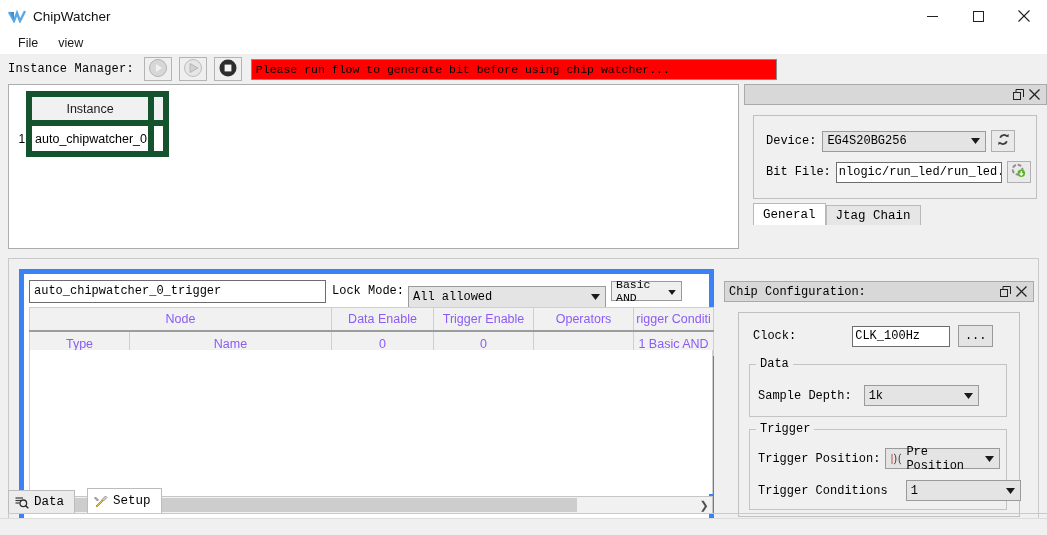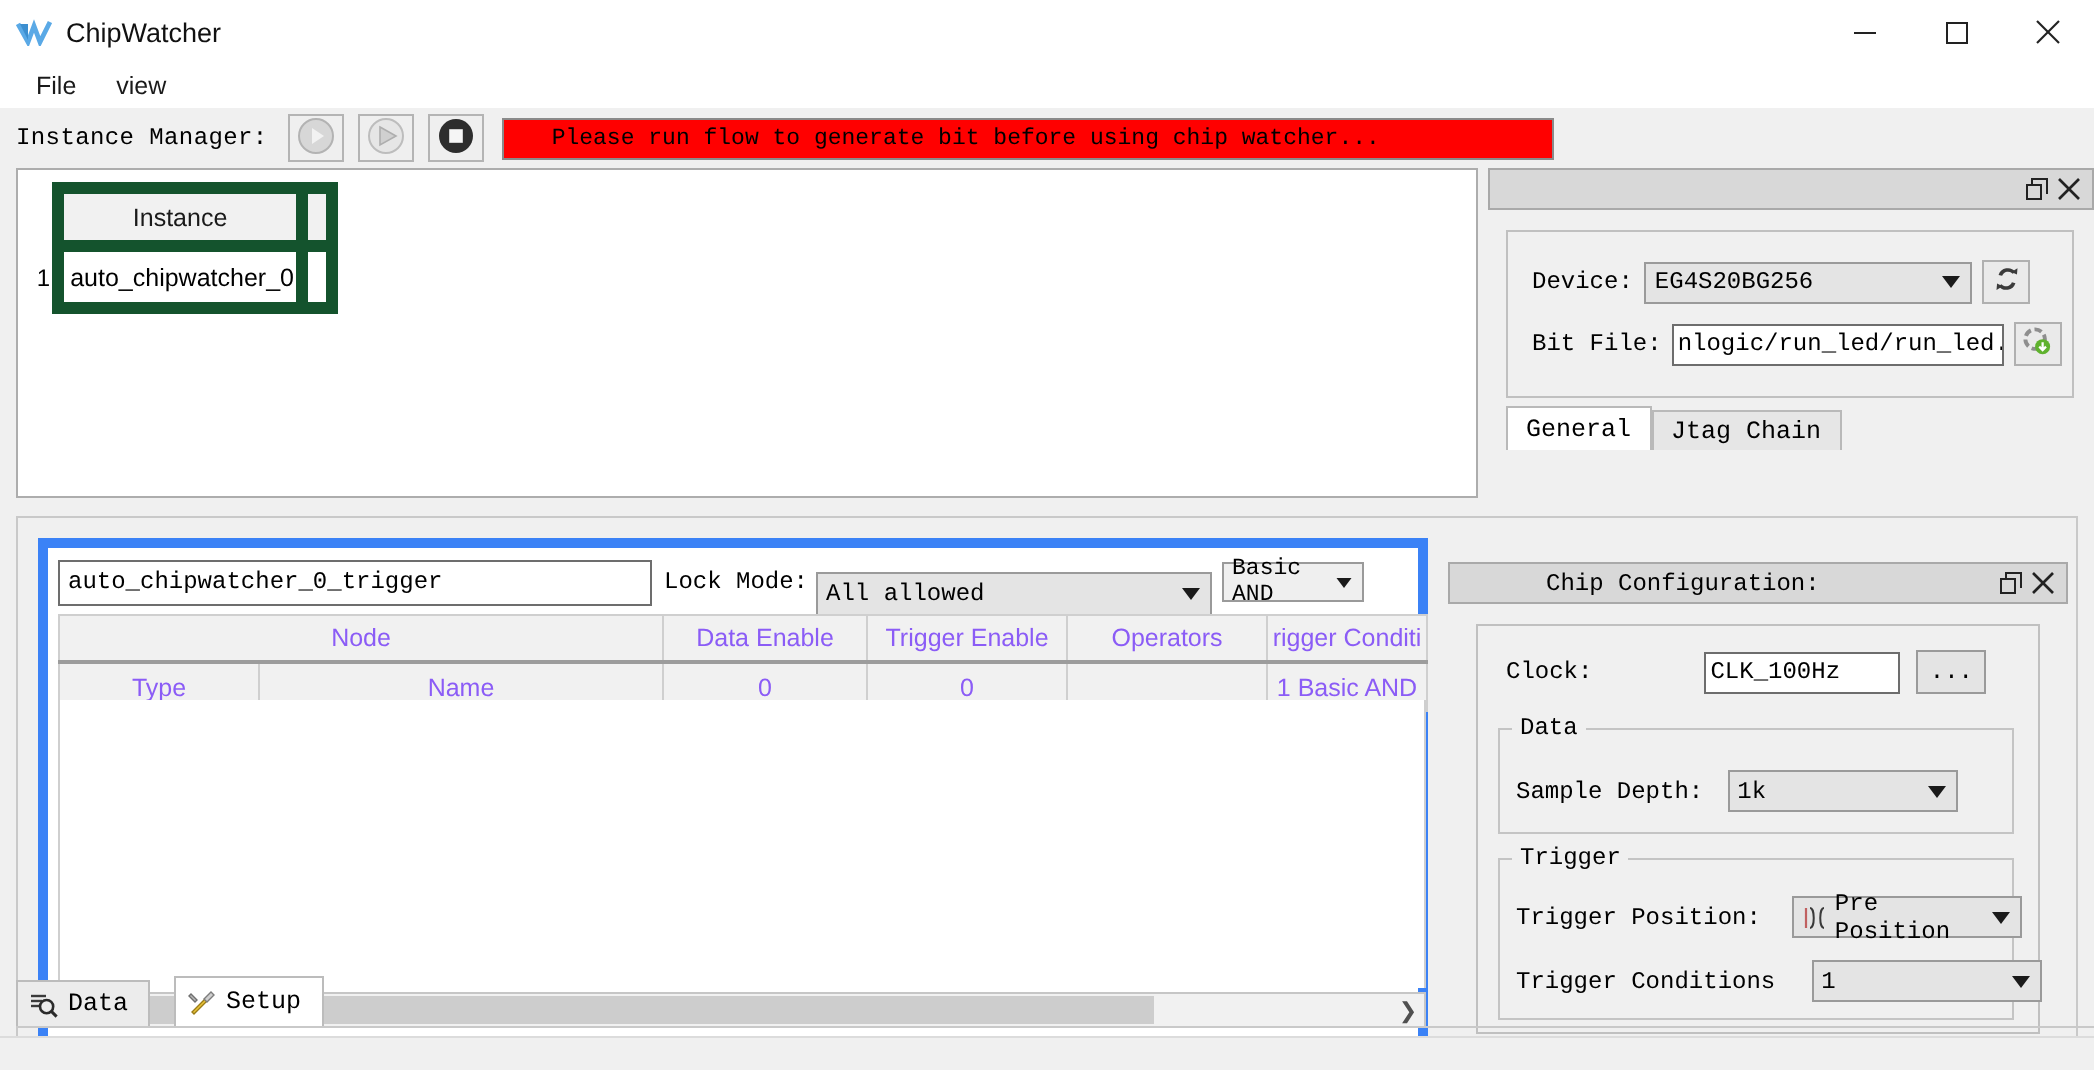--- a/index.html
+++ b/index.html
@@ -26,39 +26,39 @@
   
   #app{position:relative;width:1047px;height:481px;background:#f0f0f0;}
 
   
   #im-row{position:absolute;left:0;top:0;width:1047px;height:30px;display:flex;align-items:center;}
   #im-label{margin-left:8px;font-family:"Liberation Mono",monospace;font-size:12px;letter-spacing:.2px;}
   .tbtn{width:28px;height:24px;margin-left:7px;border:1px solid #b4b4b4;background:#efefef;
         display:flex;align-items:center;justify-content:center;box-sizing:border-box;}
   .tbtn.first{margin-left:10px;}
   #msgbar{margin-left:9px;height:21px;flex:none;width:526px;background:#ff0000;border:1px solid #8a8a8a;
-          box-sizing:border-box;display:flex;align-items:center;padding-left:20px;}
+          box-sizing:border-box;display:flex;align-items:center;}
   #msgtext{font-family:"Liberation Mono",monospace;font-size:11.5px;color:#000;padding-left:4px;white-space:nowrap;}
 
   
   #inst-panel{position:absolute;left:8px;top:30px;width:731px;height:165px;background:#fff;border:1px solid #adadad;box-sizing:border-box;}
   #inst-table{position:absolute;left:8px;top:6px;width:152px;border-collapse:collapse;}
   #inst-table th,#inst-table td{border:6px solid #14532d;font-weight:normal;}
   #inst-table th.idx{width:8px;border:none;background:transparent;}
   #inst-table th.hcell{background:#f1f1f1;height:21px;font-size:12.5px;color:#1a1a1a;text-align:center;}
   #inst-table th.hpad{background:#f1f1f1;width:22px;}
   #inst-table td.rowno{border:none;background:transparent;text-align:right;font-size:12px;padding-right:1px;width:8px;}
   #inst-table td.cell{height:23px;font-size:12.5px;padding-left:3px;background:#fff;}
   #inst-table td.cellpad{background:#fff;width:22px;}
 
   
   #dock{position:absolute;left:744px;top:30px;width:303px;height:165px;background:#f0f0f0;}
   .dockbar{height:21px;background:#d8d8d8;border:1px solid #a9a9a9;box-sizing:border-box;
            display:flex;align-items:center;padding:0 4px;font-family:"Liberation Mono",monospace;font-size:12px;}
-  .dockbar .dtitle{flex:1;white-space:nowrap;margin-left:44px;}
+  .dockbar .dtitle{flex:1;white-space:nowrap;}
   .dockicon{width:16px;height:16px;display:flex;align-items:center;justify-content:center;}
   #dock-body{position:absolute;left:0;top:23px;width:303px;height:142px;background:#f0f0f0;}
   #dev-group{position:absolute;left:9px;top:8px;width:284px;height:84px;border:1px solid #c0c0c0;background:#f0f0f0;box-sizing:border-box;}
   .frow{position:absolute;display:flex;align-items:center;}
   .flabel{font-family:"Liberation Mono",monospace;font-size:12px;white-space:nowrap;}
   .combo{border:1px solid #9a9a9a;background:#e4e4e4;height:21px;box-sizing:border-box;
          display:flex;align-items:center;padding-left:4px;font-family:"Liberation Mono",monospace;font-size:12px;}
   .combo .arrow{margin-left:auto;margin-right:5px;}
   .txtbox{border:1px solid #6d6d6d;background:#fff;height:21px;box-sizing:border-box;display:flex;align-items:center;
           padding-left:2px;font-family:"Liberation Mono",monospace;font-size:12px;overflow:hidden;white-space:nowrap;}
@@ -374,21 +374,21 @@
                 </span>
               </span>
             </div>
           </fieldset>
 
           <fieldset class="gb" style="left:10px;top:109px;width:256px;height:86px;">
             <legend>Trigger</legend>
 
             <div class="frow" style="left:8px;top:12px;">
               <span class="flabel">Trigger Position:</span>
-              <span class="combo" style="width:115px;margin-left:16px;">
+              <span class="combo" style="width:115px;margin-left:5px;">
                 <span style="display:flex;align-items:center;margin-right:3px;">
                   <svg width="13" height="12" viewBox="0 0 13 12">
                     <path d="M2 1 L2 11" stroke="#c06060" stroke-width="1.1" fill="none"></path>
                     <path d="M4 1 C6.5 1 6.5 11 4 11" stroke="#3a3a3a" stroke-width="1" fill="none"></path>
                     <path d="M11 1 C8.5 1 8.5 11 11 11" stroke="#3a3a3a" stroke-width="1" fill="none"></path>
                   </svg>
                 </span>
                 <span>Pre Position</span>
                 <span class="arrow">
                   <svg width="9" height="6" viewBox="0 0 9 6">

